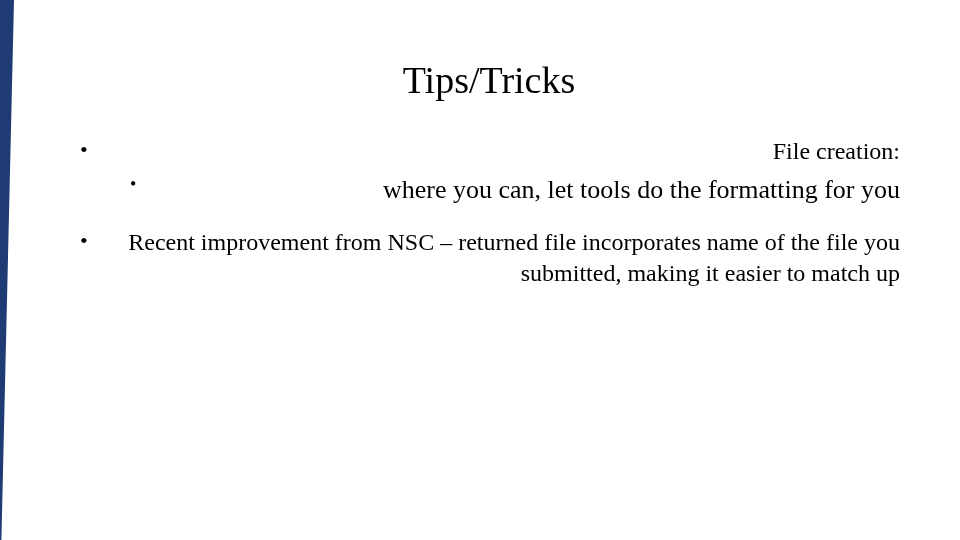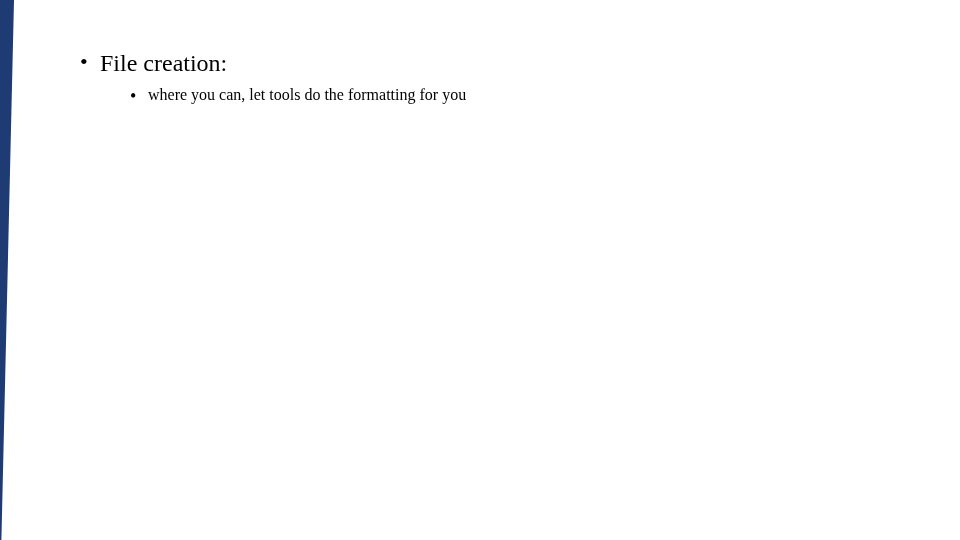--- a/index.html
+++ b/index.html
@@ -59,33 +59,34 @@
     list-style: none;
     margin: 0;
     padding: 0;
     font-size: 24px;
     line-height: 1.28;
   }
   ul.level1 > li {
     position: relative;
     padding-left: 22px;
     margin-bottom: 6px;
+    text-align: right;
   }
   ul.level1 > li::before {
     content: "•";
     position: absolute;
     left: 2px;
     top: 0;
     font-size: 22px;
   }
   ul.level2 {
     list-style: none;
     margin: 6px 0 21px 0;
     padding: 0 0 0 28px;
-    font-size: 16px;
+    font-size: 26px;
     line-height: 1.28;
   }
   ul.level2 > li {
     position: relative;
     padding-left: 20px;
     margin-bottom: 4px;
   }
   ul.level2 > li::before {
     content: "•";
     position: absolute;
@@ -96,24 +97,28 @@
 </style>
 </head>
 <body>
 
 <div class="edge-band">
   <div class="light"></div>
   <div class="dark"></div>
 </div>
 
 <div class="slide">
+  <div class="title">Tips/Tricks</div>
 
   <ul class="level1">
     <li>
       <span>File creation:</span>
       <ul class="level2">
         <li>
           <span>where you can, let tools do the formatting for you</span>
         </li>
       </ul>
     </li>
+    <li>
+      <span>Recent improvement from NSC – returned file incorporates name of the file you submitted, making it easier to match up</span>
+    </li>
   </ul>
 </div>
 
 </body></html>

